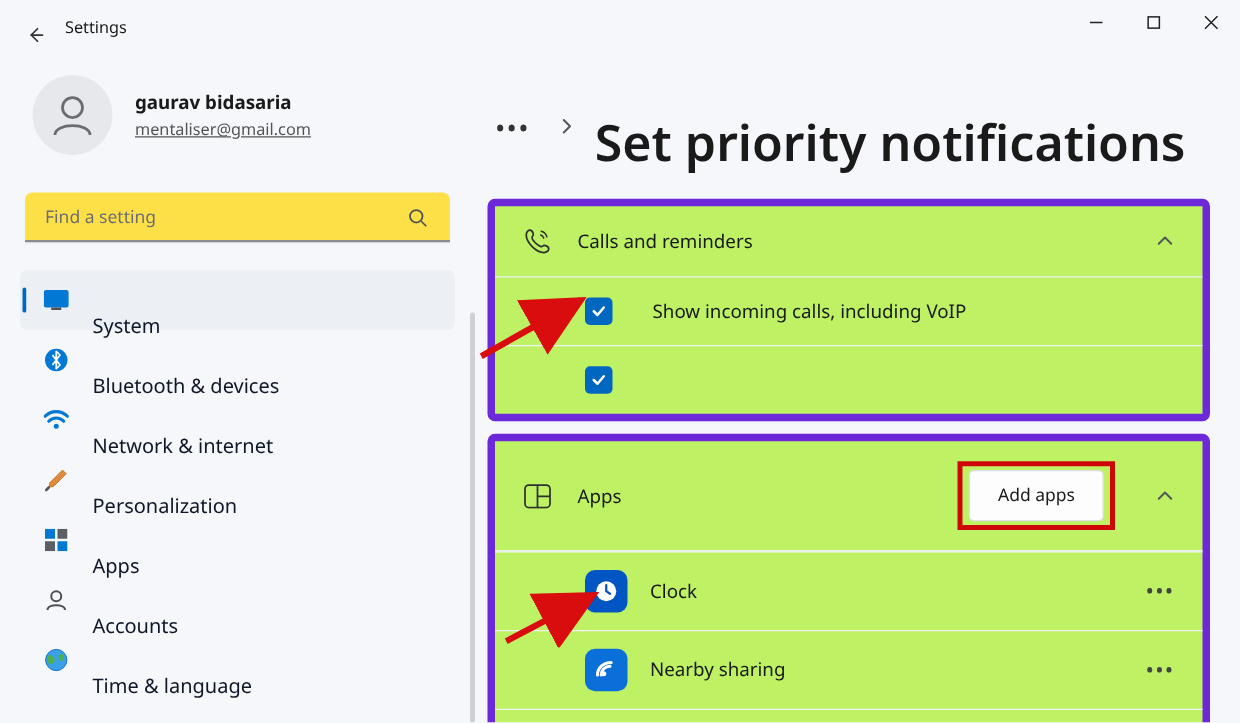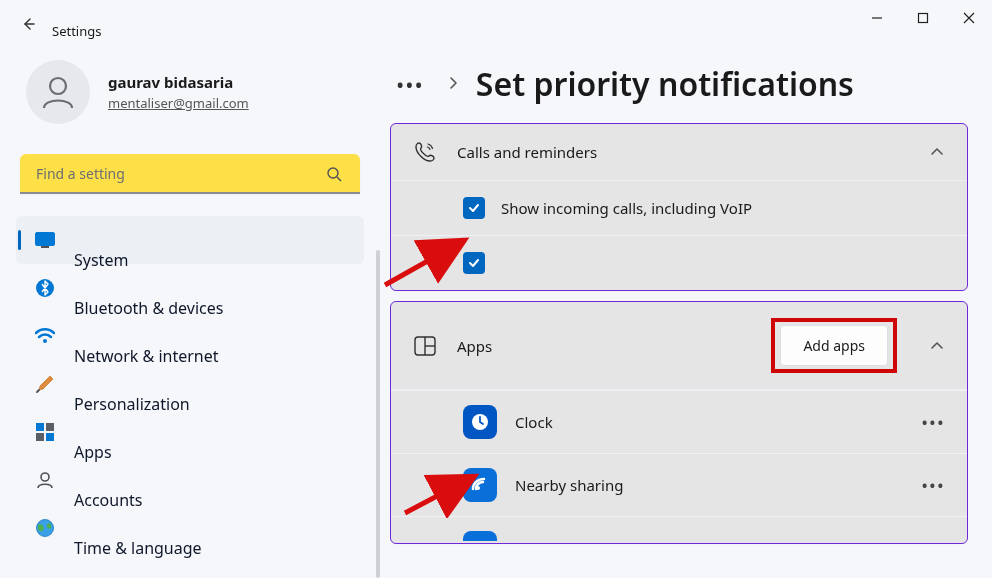--- a/index.html
+++ b/index.html
@@ -1,19 +1,19 @@
 <!DOCTYPE html>
 <html><head>
   <meta charset="utf-8">
   <style>
     * { box-sizing: border-box; margin: 0; padding: 0; font-family: "Segoe UI", system-ui, sans-serif; }
     body { width: 992px; height: 578px; background: #f5f7fb; overflow: hidden; position: relative; }
 
     
-    .titlebar { height: 40px; display: flex; align-items: flex-end; padding: 0 12px; }
+    .titlebar { height: 40px; display: flex; align-items: flex-start; padding: 12px 12px; }
     .back-btn { width: 32px; height: 32px; display: flex; align-items:center; justify-content:center; margin-right: 8px; cursor: pointer; border-radius: 4px; }
     .title-text { font-size: 13px; color: #1a1a1a; }
     .window-controls { position: absolute; right: 0; top: 0; display: flex; }
     .wctrl { width: 46px; height: 36px; display:flex; align-items:center; justify-content:center; cursor:pointer; }
 
     
     .layout { display: flex; height: calc(100% - 40px); }
 
     
     .sidebar { width: 380px; padding: 10px 16px 0 16px; position: relative; }
@@ -34,32 +34,32 @@
     .nav-item.active { background: #eceff4; }
     .nav-item.active::before { content:""; position:absolute; left:2px; top:14px; bottom:14px; width:3px; background:#0067c0; border-radius:2px; }
     .nav-icon { width: 22px; height: 22px; margin-right: 18px; display:flex; align-items:center; justify-content:center; }
     .nav-label { font-size: 16px; color: #0f172a; margin-top: 40px; }
 
     
     .main { flex: 1; padding: 22px 24px 0 10px; overflow: hidden; }
     .bc { display: flex; align-items: center; gap: 18px; margin-bottom: 18px; }
     .bc-dots { font-size: 22px; color: #333; letter-spacing: 1px; padding: 0 6px; cursor:pointer; }
     .bc-chevron { color:#555; }
-    .page-title { font-size: 32px; font-weight: 600; color:#1a1a1a; }
-
-    .card { background: #e5e5e5; border: 1px solid #6d28d9; border-radius: 6px; margin-bottom: 10px; box-shadow: 0 1px 2px rgba(0,0,0,.02); }
+    .page-title { font-size: 40px; font-weight: 600; color:#1a1a1a;margin-top:24px; }
+
+    .card { background: #bef264; border: 6px solid #6d28d9; border-radius: 6px; margin-bottom: 10px; box-shadow: 0 1px 2px rgba(0,0,0,.02); }
     .card-header { display:flex; align-items:center; padding: 16px 20px; gap: 18px; }
     .card-header .icon-slot { width: 28px; display:flex; align-items:center; justify-content:center; }
     .card-header-title { font-size: 15px; color:#1a1a1a; font-weight: 400; flex: 1; }
     .card-sub { font-size: 12.5px; color: #6d6d72; margin-top: 2px; }
     .card-header-titles { flex:1; display:flex; flex-direction:column; }
     .chevron-up { width: 20px; height: 20px; display:flex; align-items:center; justify-content:center; cursor:pointer; }
 
     .card-body { border-top: 1px solid #eceff3; }
-    .option-row { display:flex; align-items:center; gap: 16px; padding: 16px 20px 16px 72px; border-top: 1px solid #f0f2f6; }
+    .option-row { display:flex; align-items:center; gap: 32px; padding: 16px 20px 16px 72px; border-top: 1px solid #f0f2f6; }
     .option-row:first-child { border-top: none; }
     .cb { width: 22px; height: 22px; border-radius: 4px; background: #0067c0; display:flex; align-items:center; justify-content:center; flex-shrink:0; }
     .option-label { font-size: 15px; color:#1a1a1a; }
 
     .btn-secondary { background:#fdfdfe; border:1px solid #dcdfe5; border-radius:4px; padding: 10px 22px; font-size: 14px; cursor:pointer; color:#1a1a1a; }
     .highlight-box { border: 4px solid #cf0606; padding: 3px 5px; display:inline-flex; }
 
     .app-row { display:flex; align-items:center; gap: 18px; padding: 14px 20px 14px 72px; border-top: 1px solid #f0f2f6; }
     .app-icon { width: 34px; height:34px; border-radius:8px; display:flex; align-items:center; justify-content:center; flex-shrink:0; }
     .app-name { font-size: 15px; color:#1a1a1a; flex:1; }

